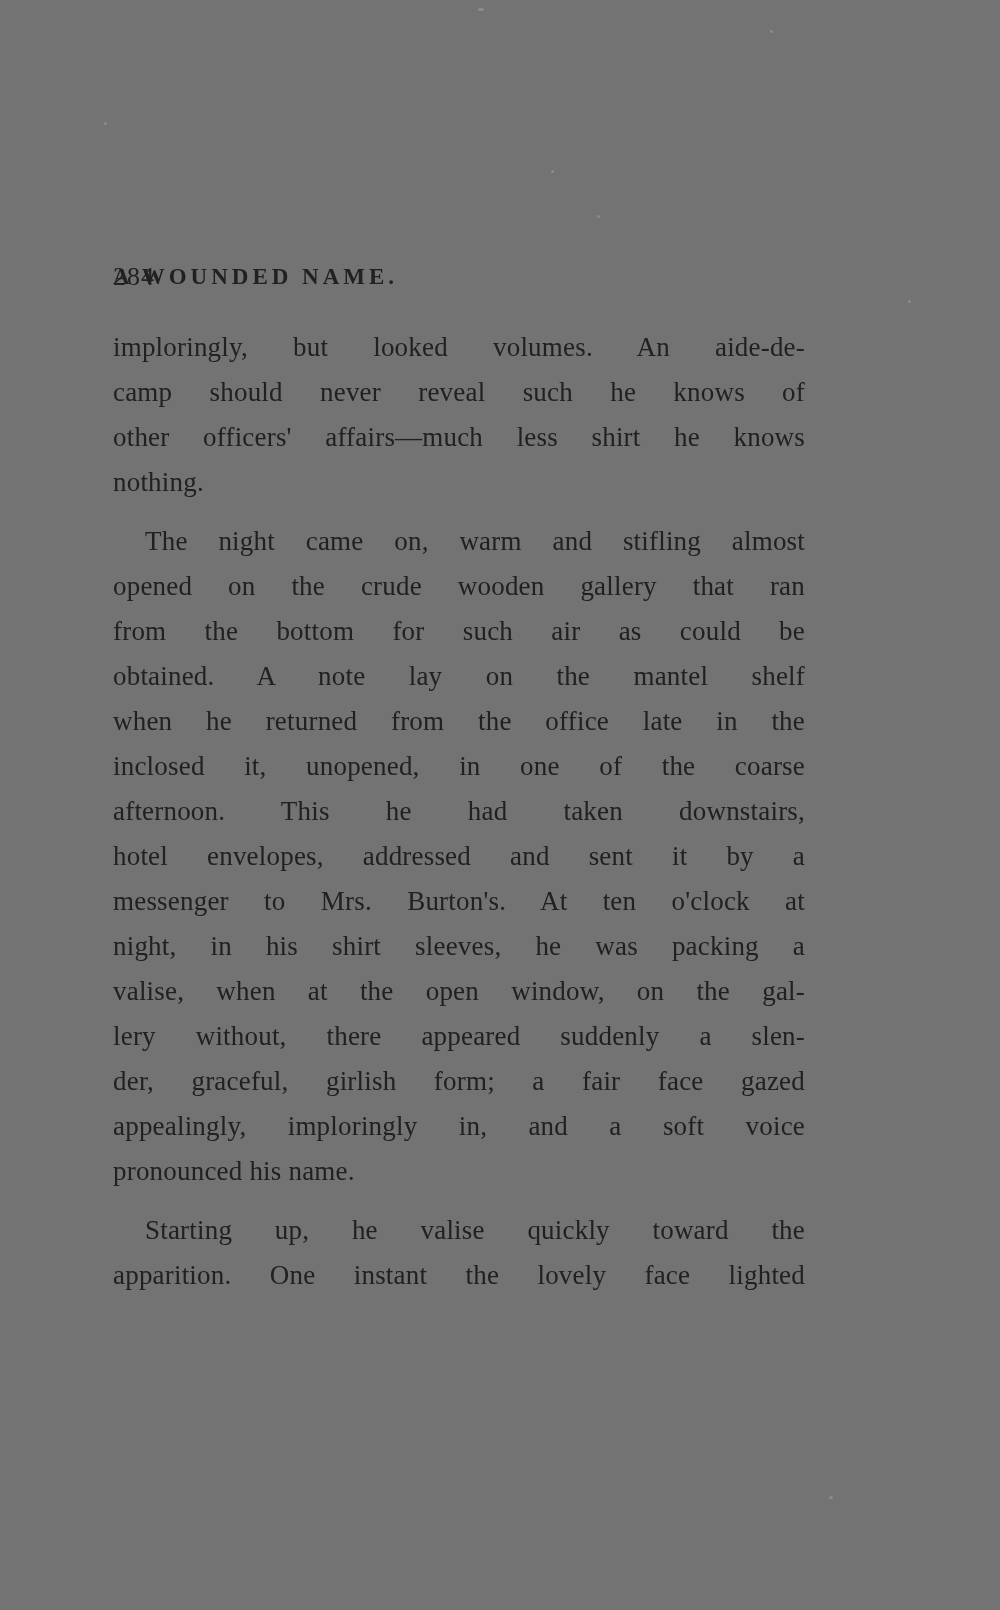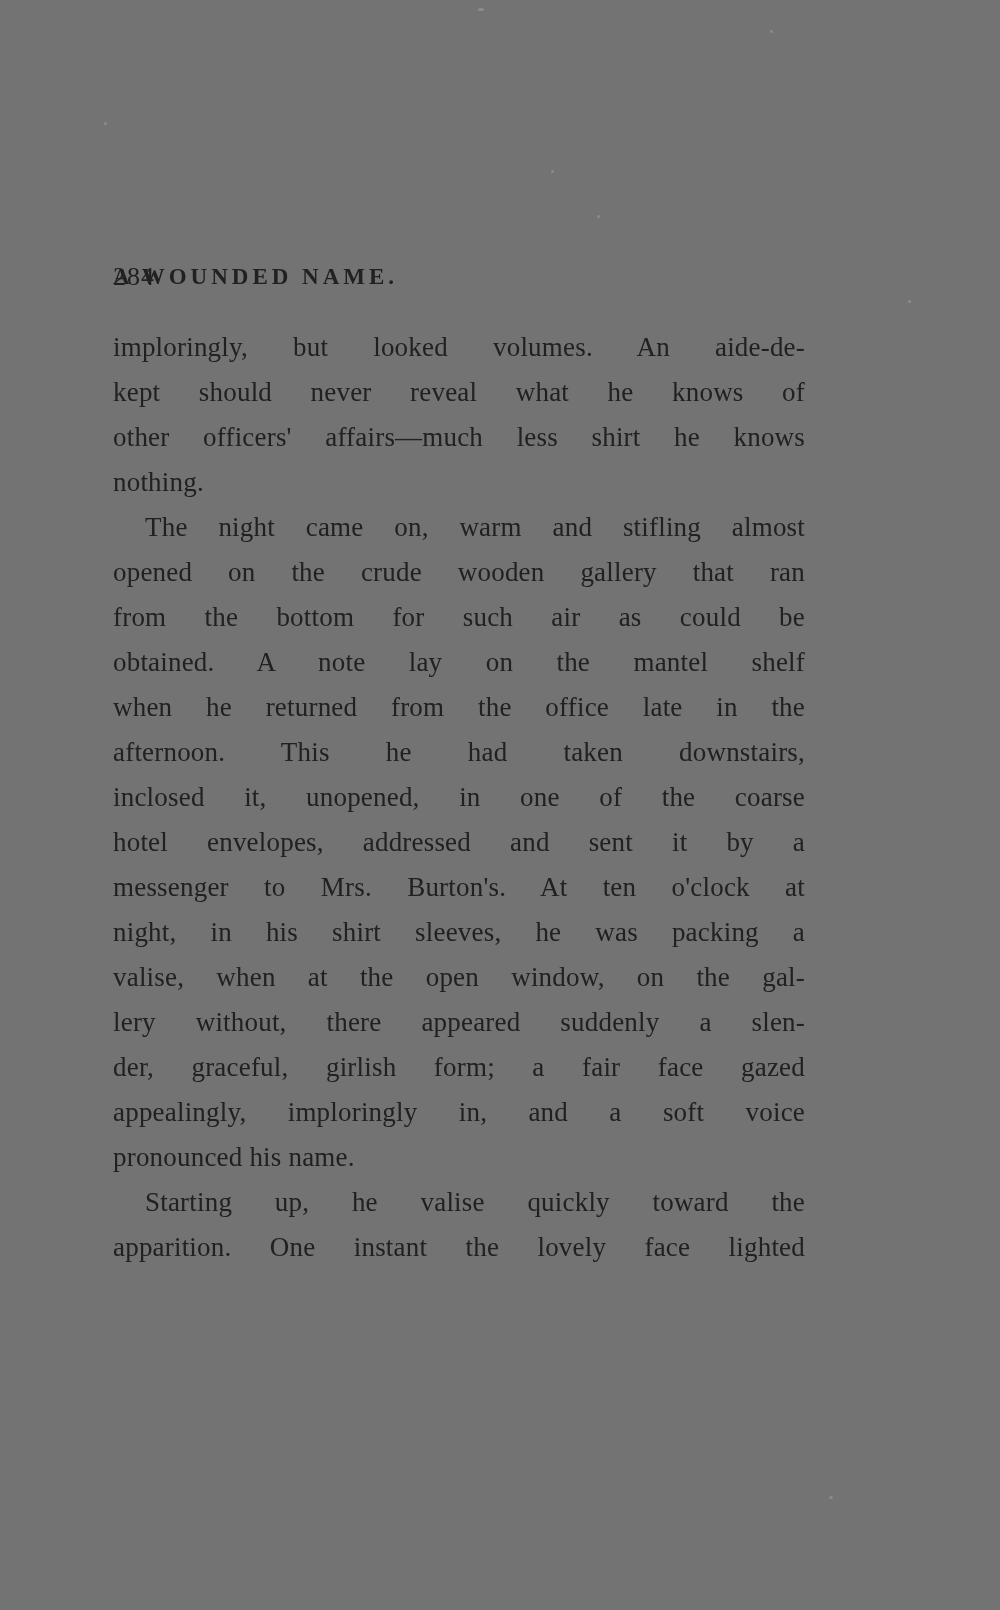--- a/index.html
+++ b/index.html
@@ -53,20 +53,21 @@
     white-space: nowrap;
     text-align: justify;
     text-align-last: justify;
     letter-spacing: 0.2px;
   }
   .line.endline {
     text-align-last: left;
   }
   .line.indent {
     text-indent: 32px;
+    margin-top: 14px;
   }
   
   .speck {
     position: absolute;
     background: #8d8d88;
     border-radius: 50%;
   }
   .speck.s1 { left: 478px; top: 8px;   width: 6px; height: 3px; }
   .speck.s2 { left: 770px; top: 30px;  width: 3px; height: 3px; }
   .speck.s3 { left: 104px; top: 122px; width: 3px; height: 3px; }
@@ -90,33 +91,33 @@
 
   <div class="header-row">
     <span class="page-number">284</span>
     <span class="running-title">A WOUNDED NAME.</span>
   </div>
 
   <div class="text-block">
 
     <div>
       <div class="line">imploringly, but looked volumes. An aide-de-</div>
-      <div class="line">kept should never reveal what he knows of</div>
+      <div class="line">camp should never reveal such he knows of</div>
       <div class="line">other officers' affairs—much less shirt he knows</div>
       <div class="line endline">nothing.</div>
     </div>
 
     <div>
       <div class="line indent">The night came on, warm and stifling almost</div>
       <div class="line">opened on the crude wooden gallery that ran</div>
       <div class="line">from the bottom for such air as could be</div>
       <div class="line">obtained. A note lay on the mantel shelf</div>
       <div class="line">when he returned from the office late in the</div>
+      <div class="line">inclosed it, unopened, in one of the coarse</div>
       <div class="line">afternoon. This he had taken downstairs,</div>
-      <div class="line">inclosed it, unopened, in one of the coarse</div>
       <div class="line">hotel envelopes, addressed and sent it by a</div>
       <div class="line">messenger to Mrs. Burton's. At ten o'clock at</div>
       <div class="line">night, in his shirt sleeves, he was packing a</div>
       <div class="line">valise, when at the open window, on the gal-</div>
       <div class="line">lery without, there appeared suddenly a slen-</div>
       <div class="line">der, graceful, girlish form; a fair face gazed</div>
       <div class="line">appealingly, imploringly in, and a soft voice</div>
       <div class="line endline">pronounced his name.</div>
     </div>
 

